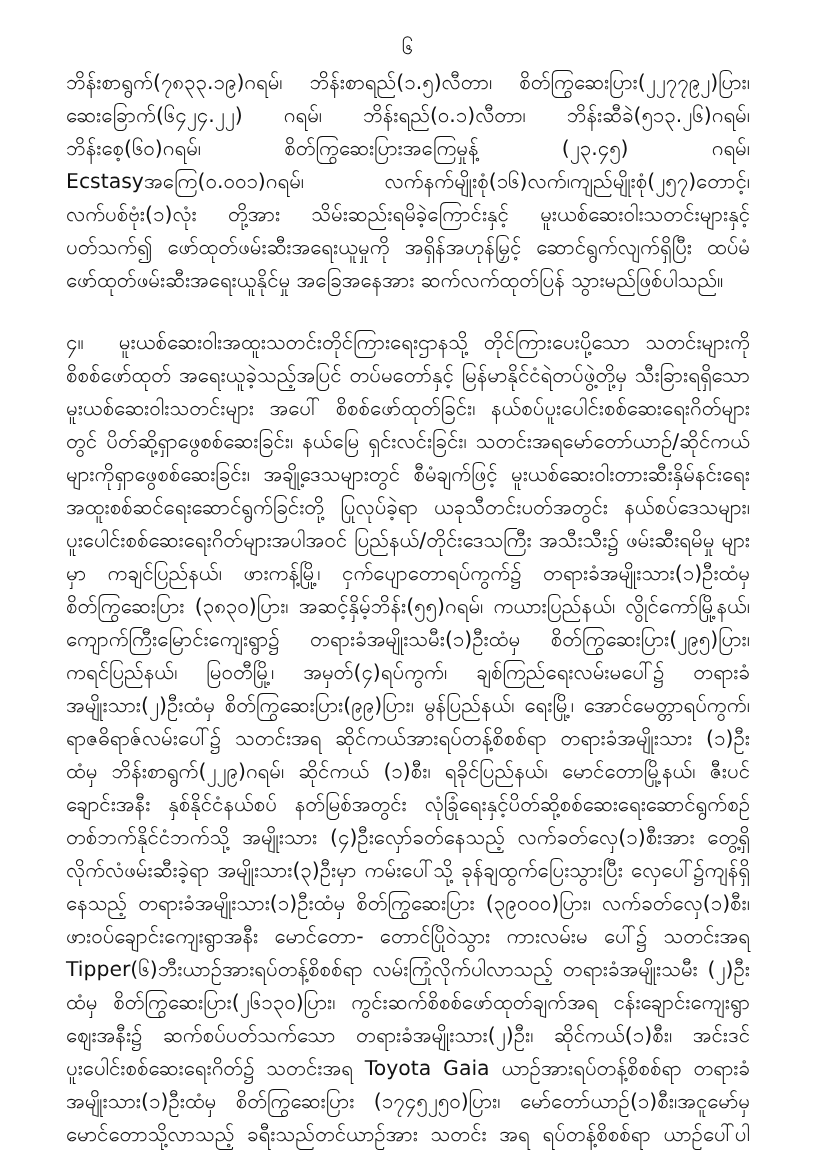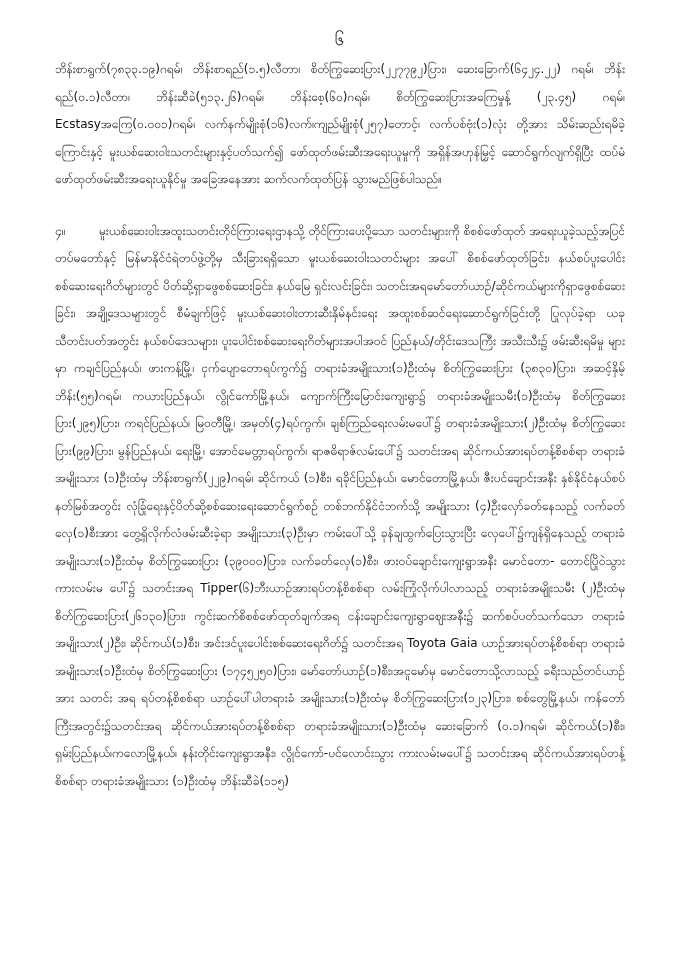--- a/index.html
+++ b/index.html
@@ -26,21 +26,21 @@
     color: #111111;
   }
   .body-text {
     position: absolute;
     top: 56px;
     left: 55px;
     width: 570px;
   }
   p.para {
     margin: 0 0 24px 0;
-    font-size: 12px;
+    font-size: 17px;
     line-height: 27.5px;
     text-align: justify;
     text-justify: inter-word;
     word-break: normal;
     overflow-wrap: break-word;
   }
   .para-num {
     display: inline-block;
     min-width: 44px;
   }

